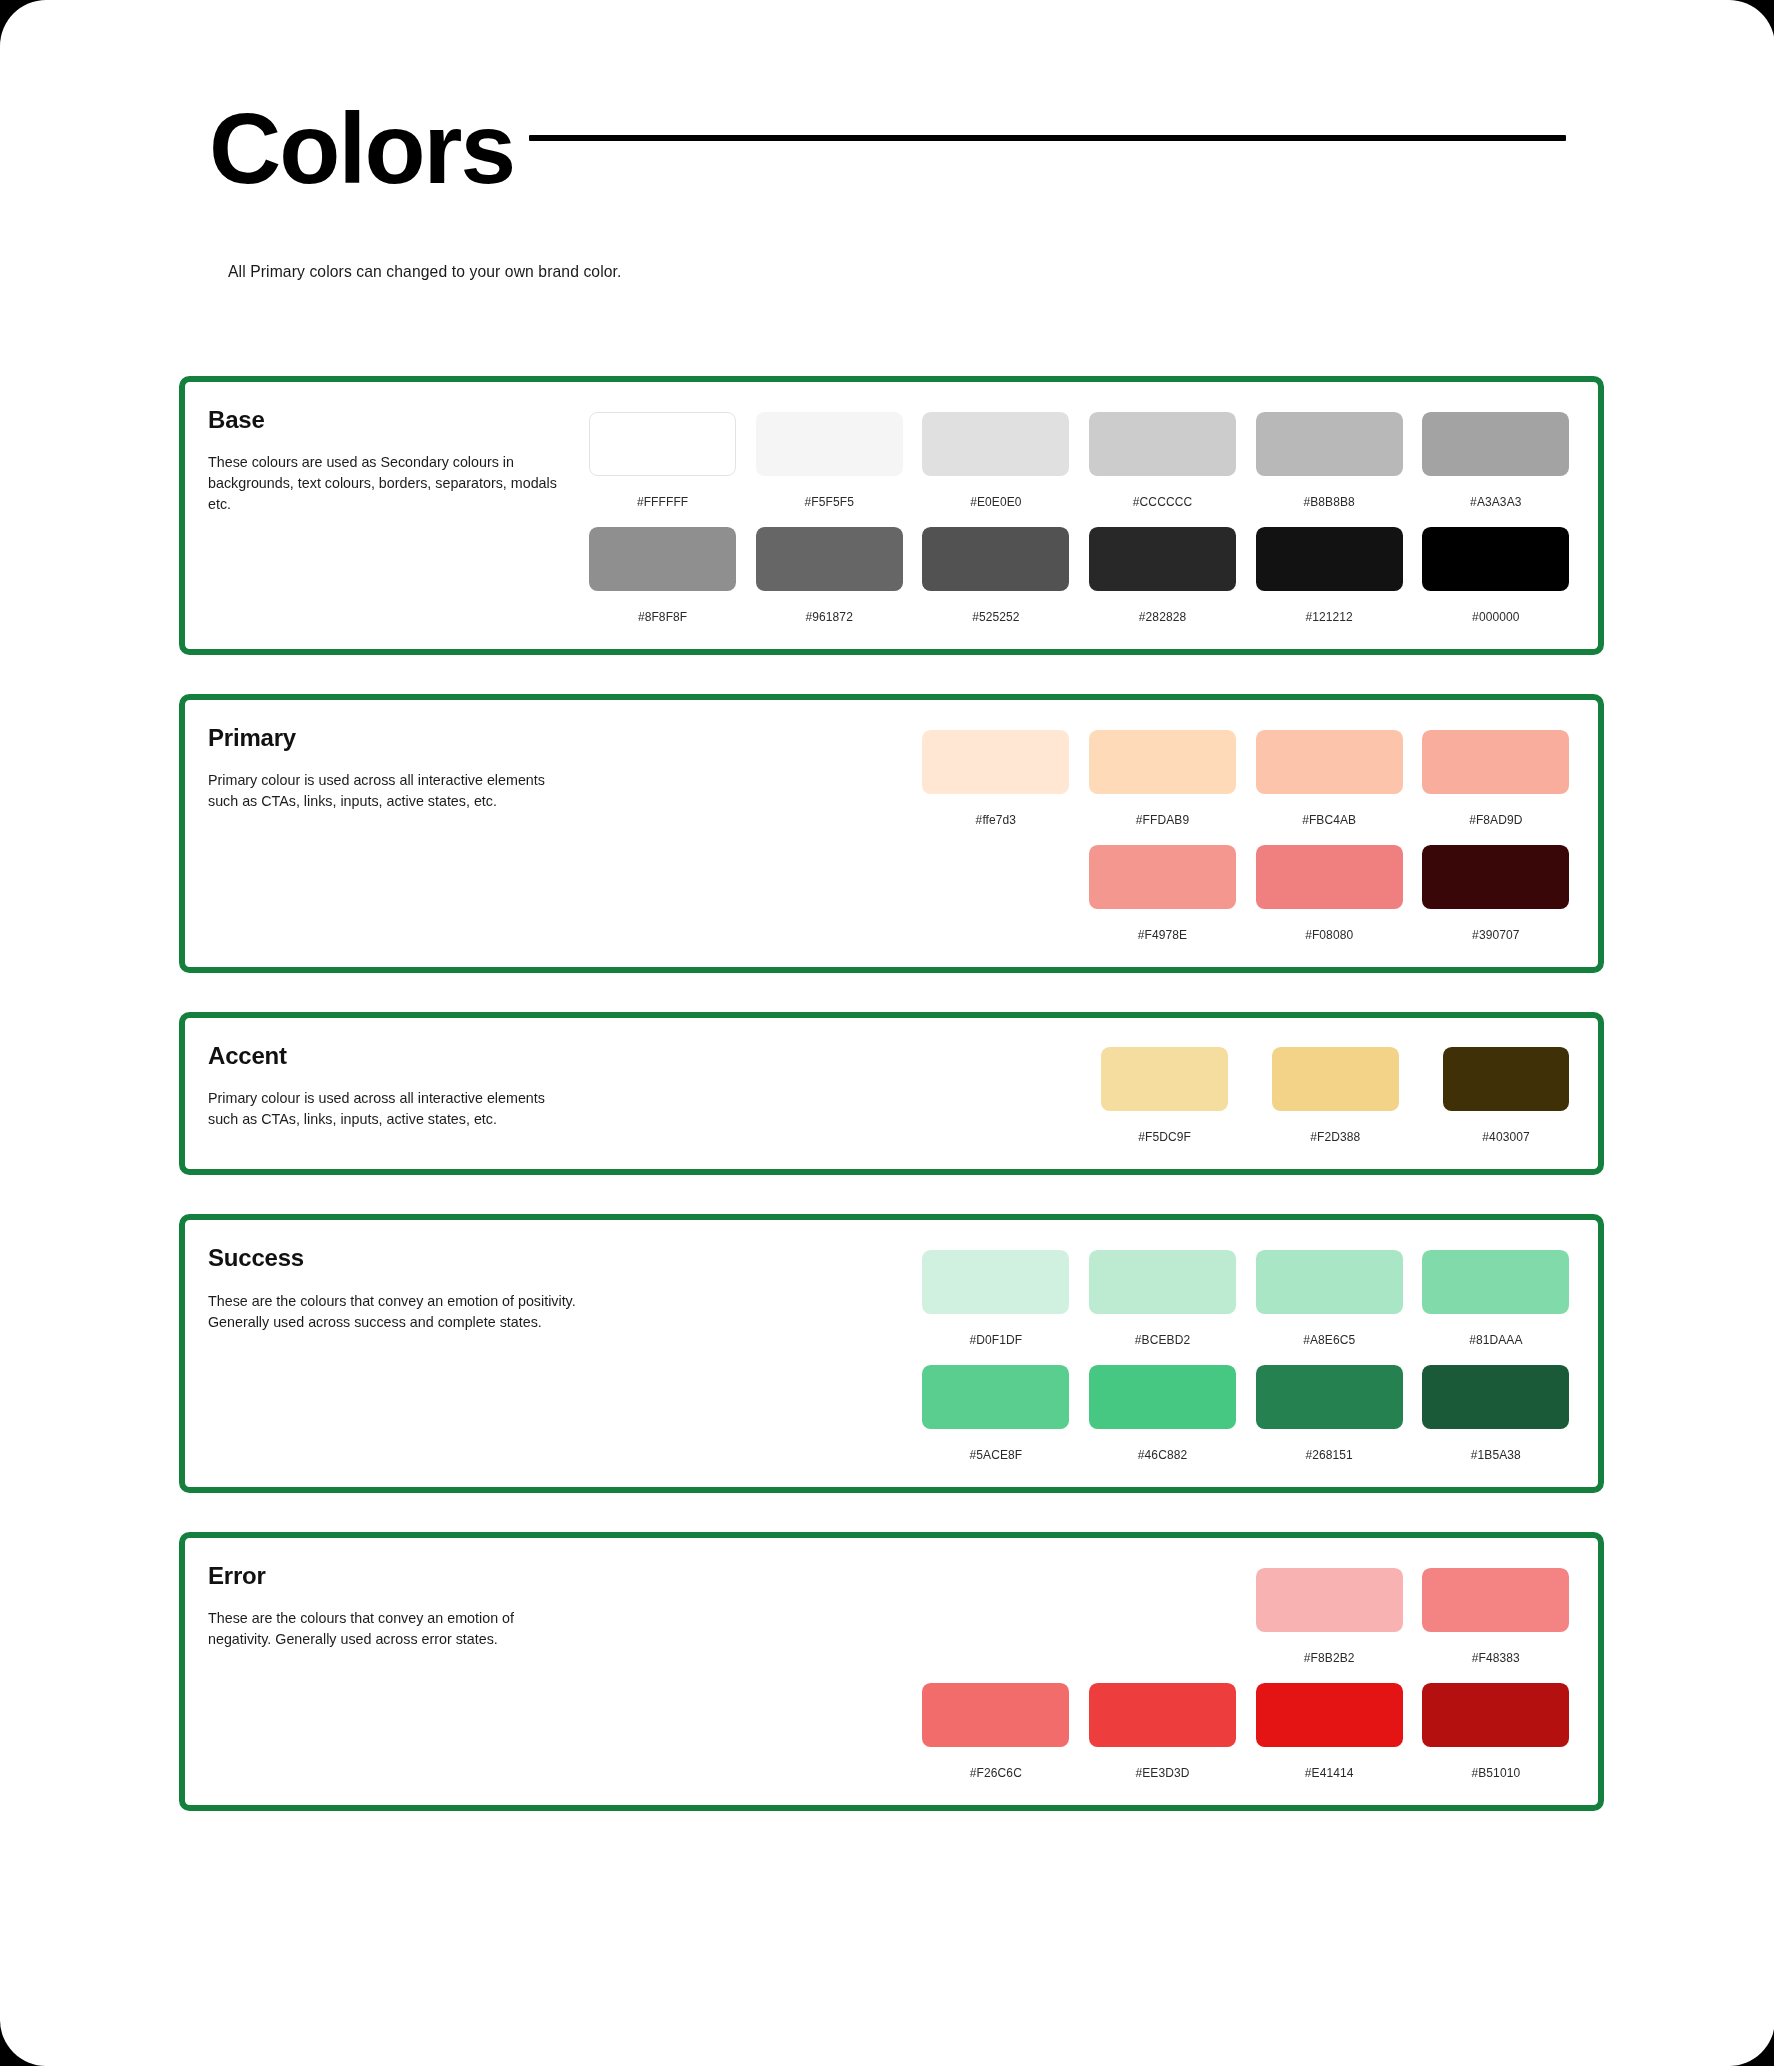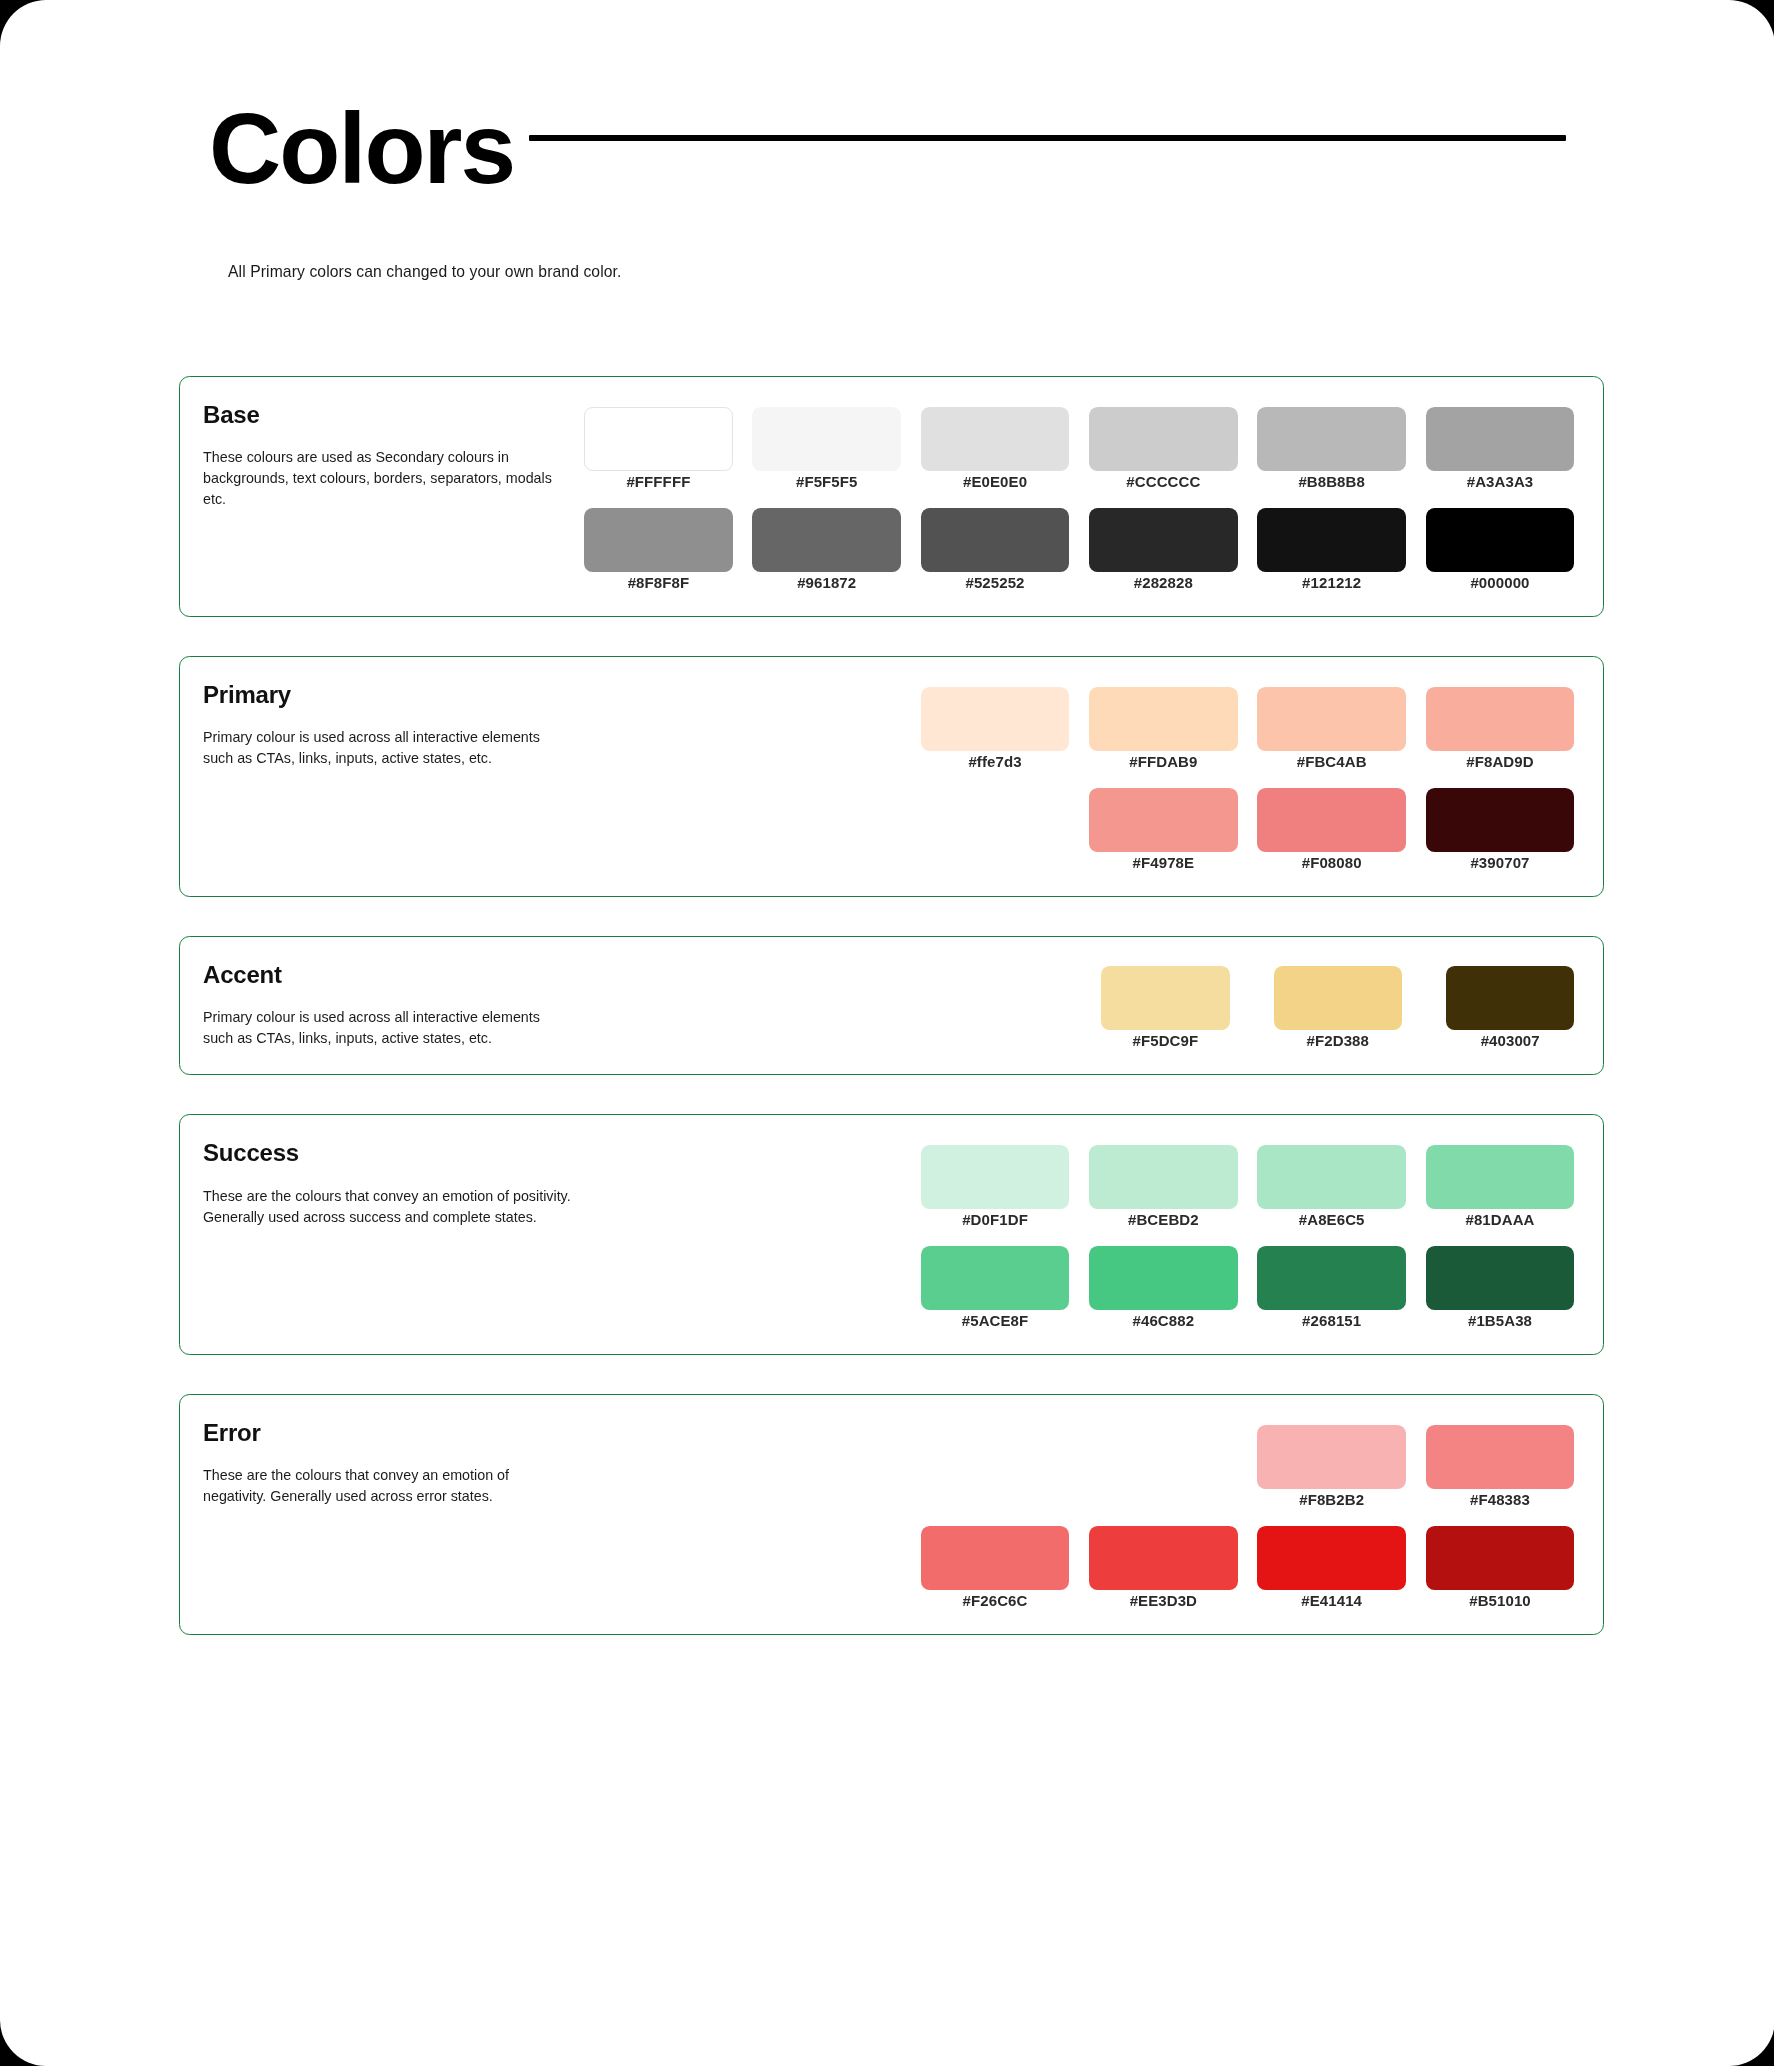--- a/index.html
+++ b/index.html
@@ -54,21 +54,21 @@
   
   .sections {
     margin-top:95px;
     padding:0 171px 0 179px;
     display:flex;
     flex-direction:column;
     gap:39px;
   }
 
   .section-card {
-    border:1px solid #15803d;
+    border:6px solid #15803d;
     border-radius:10.5px;
     background:#fff;
     padding:25px 28.6px 25px 23px;
     display:flex;
     align-items:flex-start;
   }
 
   .section-text {
     width:381px;
     flex:0 0 381px;
@@ -112,26 +112,25 @@
 
   .swatch-chip {
     width:100%;
     height:64px;
     border-radius:8.6px;
   }
   .swatch-chip.bordered {
     border:1px solid #e3e3e3;
   }
   .swatch-label {
-    margin-top:2px;
-    font-size:15px;
+    margin-top:19px;
+    font-size:12px;
     color:#2a2a2a;
     letter-spacing:0.1px;
     white-space:nowrap;
-    font-weight:bold;
   }
 </style>
 </head>
 <body>
 
 <div class="page">
 
   <div class="header">
     <div class="title-row">
       <h1 class="page-title">Colors</h1>

